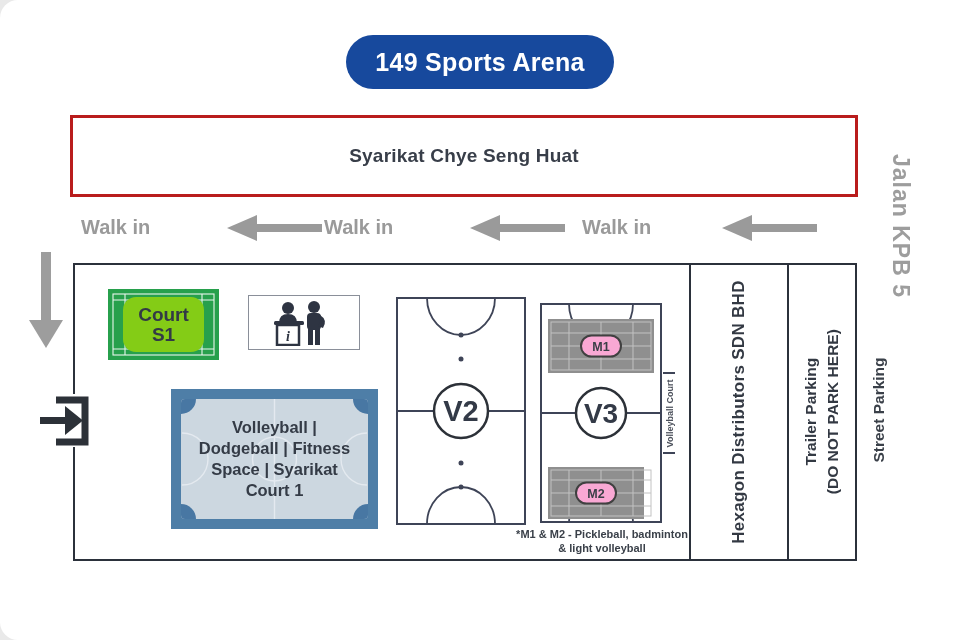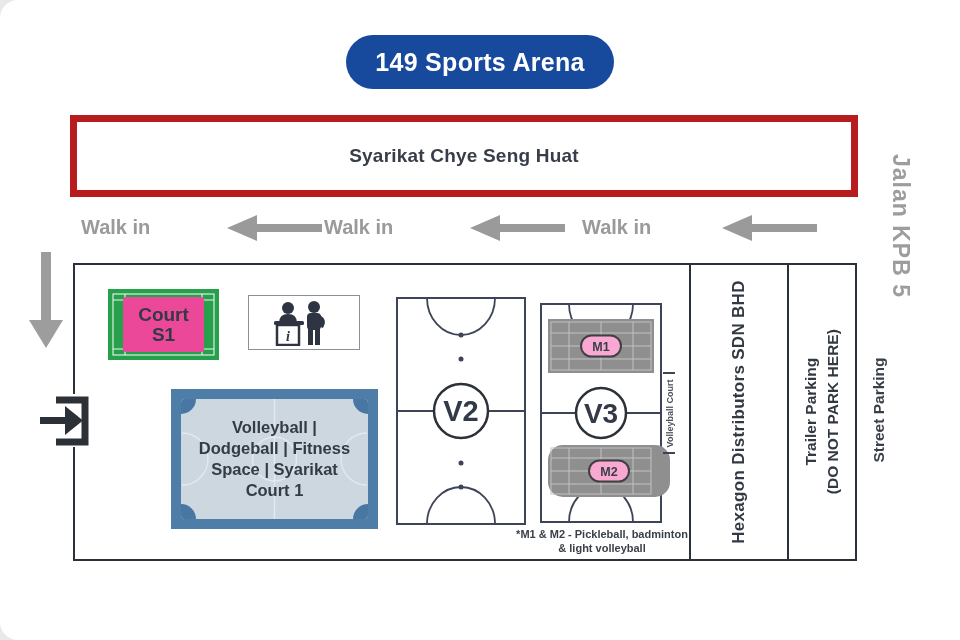--- a/index.html
+++ b/index.html
@@ -13,21 +13,21 @@
 
   
   .pill{
     left:346px;top:35px;width:268px;height:54px;border-radius:27px;
     background:#17499d;display:flex;align-items:center;justify-content:center;
   }
   .pill span{color:#fff;font-size:25px;letter-spacing:.3px;}
 
   
   .building{
-    left:70px;top:115px;width:788px;height:82px;border:7px solid #b91c1c;
+    left:70px;top:115px;width:788px;height:82px;border:3px solid #b91c1c;
     background:#fff;display:flex;align-items:center;justify-content:center;
     box-sizing:border-box;
   }
   .building span{font-size:19px;color:#383e49;letter-spacing:.2px;}
 
   
   .walk{top:216px;height:24px;width:110px;color:#9a9a9a;font-size:20px;}
   .wt1{left:81px;} .wt2{left:324px;} .wt3{left:582px;}
   .warrow{top:215px;width:95px;height:26px;}
   .wa1{left:227px;} .wa2{left:470px;} .wa3{left:722px;}
@@ -46,22 +46,22 @@
   .map{
     left:73px;top:263px;width:784px;height:298px;border:2px solid #2b313b;
     background:#fff;box-sizing:border-box;
   }
   .map .abs{position:absolute;}
 
   
   .s1{left:33px;top:24px;width:111px;height:71px;}
   .s1 svg{position:absolute;left:0;top:0;}
   .s1-blob{
-    position:absolute;left:15px;top:8px;width:81px;height:55px;border-radius:3px;
-    background:#ec4899;display:flex;flex-direction:column;align-items:center;justify-content:center;
+    position:absolute;left:15px;top:8px;width:81px;height:55px;border-radius:13px;
+    background:#84cc16;display:flex;flex-direction:column;align-items:center;justify-content:center;
   }
   .s1-blob span{font-size:19px;line-height:1.02;color:#333a46;}
   .caption{left:17px;top:96px;width:270px;text-align:center;font-size:16px;color:#3a4049;}
 
   
   .info-box{
     left:173px;top:30px;width:112px;height:55px;background:#fff;
     border:1.5px solid #8a8f99;box-sizing:border-box;
     display:flex;align-items:center;justify-content:center;
   }
@@ -76,21 +76,21 @@
     position:absolute;left:0;top:0;width:187px;height:120px;
     display:flex;flex-direction:column;align-items:center;justify-content:center;
   }
   .court1-text span{font-size:16.5px;line-height:1.28;color:#343b46;}
 
   
   .v2{left:321px;top:32px;width:130px;height:228px;}
   .v3{left:465px;top:38px;width:122px;height:220px;}
   .mcourt{background:#8f8f8f;}
   .m1{left:473px;top:54px;width:106px;height:54px;}
-  .m2{left:473px;top:180px;width:122px;height:52px;border-radius:15px;}
+  .m2{left:473px;top:202px;width:96px;height:52px;}
   .mpill{
     position:absolute;left:50%;top:50%;transform:translate(-50%,-50%);
     width:42px;height:23px;border-radius:12px;background:#f9a8d4;border:2px solid #404040;
     display:flex;align-items:center;justify-content:center;box-sizing:border-box;
   }
   .mpill span{font-size:12.5px;color:#3a3f47;}
 
   .vc-tick{width:12px;height:2px;background:#3e4457;left:588px;}
   .vct{top:107px;} .vcb{top:187px;}
   .vc-label{

